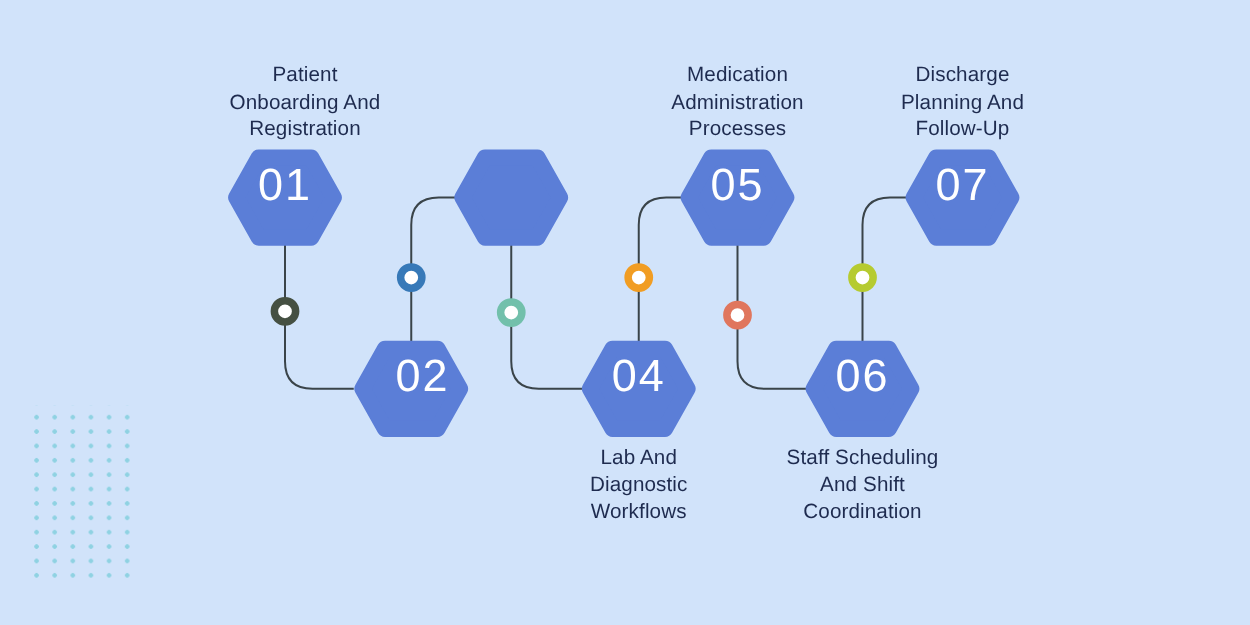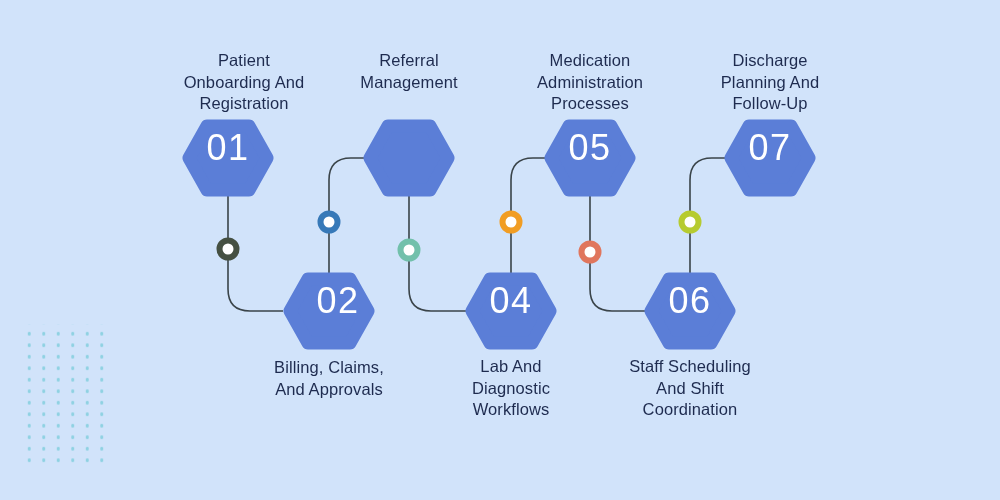--- a/index.html
+++ b/index.html
@@ -94,25 +94,21 @@
 Registration</div>
   <svg class="hex-svg" style="left:182px; top:119px;" viewBox="-46 -39 92 78">
     <polygon points="-39,0 -21,-32 21,-32 39,0 21,32 -21,32"></polygon>
   </svg>
   <div class="step-number" style="left:182px; top:119px;">01</div>
 
   <svg class="hex-svg" style="left:283px; top:272px;" viewBox="-46 -39 92 78">
     <polygon points="-39,0 -21,-32 21,-32 39,0 21,32 -21,32"></polygon>
   </svg>
   <div class="step-number" style="left:292px; top:272px;">02</div>
-  <div class="step-label" style="left:237px; top:357px;">Billing, Claims,
-And Approvals</div>
 
-  <div class="step-label" style="left:317px; top:50px;">Referral
-Management</div>
   <svg class="hex-svg" style="left:363px; top:119px;" viewBox="-46 -39 92 78">
     <polygon points="-39,0 -21,-32 21,-32 39,0 21,32 -21,32"></polygon>
   </svg>
 
   <svg class="hex-svg" style="left:465px; top:272px;" viewBox="-46 -39 92 78">
     <polygon points="-39,0 -21,-32 21,-32 39,0 21,32 -21,32"></polygon>
   </svg>
   <div class="step-number" style="left:465px; top:272px;">04</div>
   <div class="step-label" style="left:419px; top:356px;">Lab And
 Diagnostic

